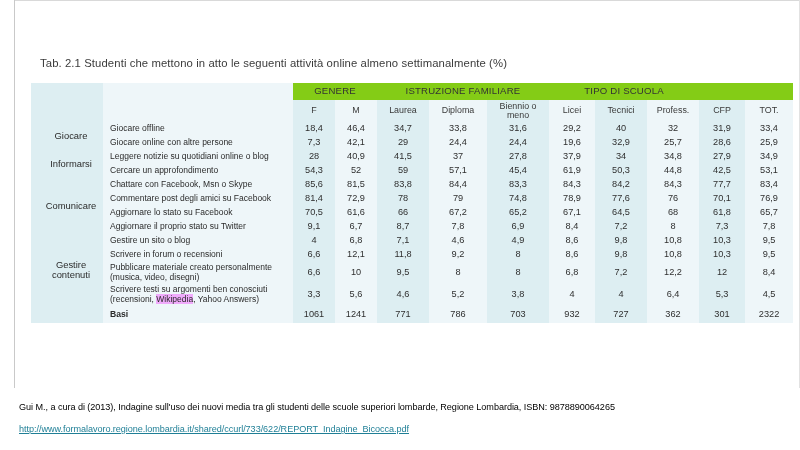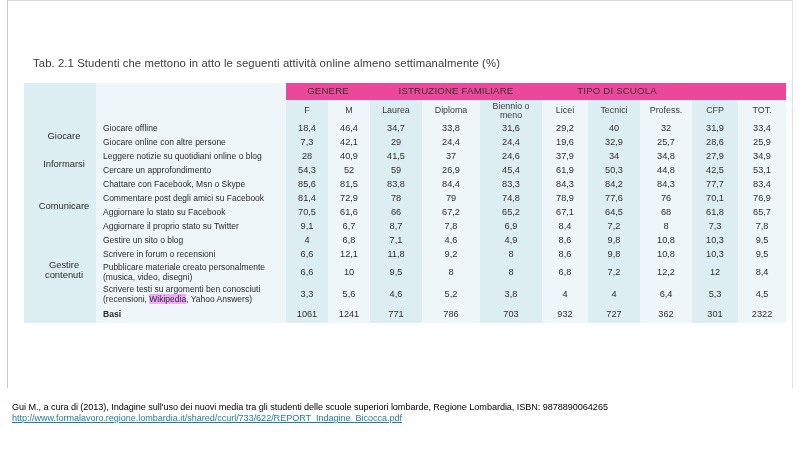--- a/index.html
+++ b/index.html
@@ -9,21 +9,21 @@
   body {
     width: 800px;
     height: 450px;
     background: #ffffff;
     font-family: "Liberation Sans", sans-serif;
     overflow: hidden;
     position: relative;
   }
   #slide {
     position: absolute;
-    left: 0; top: 0;
+    left: 7px; top: 0;
     width: 696px; height: 450px;
     background: #ffffff;
     box-sizing: border-box;
     border-radius: 19px;
   }
   
   .frame-left {
     position: absolute;
     left: 7px; top: 0px;
     width: 1px; height: 388px;
@@ -86,21 +86,21 @@
   .grp {
     height: 17px;
     text-align: center;
     font-size: 9.6px;
     color: #333333;
     letter-spacing: 0.2px;
     font-weight: bold;
   }
   .grp-blank { background: #ddeef2; }
   .grp-blank2 { background: #eef6f9; }
-  .grp-white { background: #ec4899; }
+  .grp-white { background: #84cc16; }
 
   
   .sub {
     height: 22px;
     text-align: center;
     font-size: 8.9px;
     color: #3a3a3a;
   }
   .sub-two {
     line-height: 1.0;
@@ -140,21 +140,21 @@
     top: 402px;
     width: 780px;
   }
   .footer .cite {
     font-size: 9.1px;
     color: #000000;
     white-space: nowrap;
     letter-spacing: -0.05px;
   }
   .footer .url {
-    margin-top: 1px;
+    margin-top: 12px;
     font-size: 9.1px;
     color: #1f7f96;
     text-decoration: underline;
     white-space: nowrap;
     letter-spacing: -0.05px;
     cursor: pointer;
   }
 </style>
 </head>
 <body>
@@ -241,33 +241,33 @@
         <td class="band-b">25,9</td>
       </tr>
 
       <tr class="datarow">
         <td class="cat cat-col" rowspan="2">Informarsi</td>
         <td class="act act-col">Leggere notizie su quotidiani online o blog</td>
         <td class="band-a">28</td>
         <td class="band-b">40,9</td>
         <td class="band-a">41,5</td>
         <td class="band-b">37</td>
-        <td class="band-a">24,6</td>
+        <td class="band-a">27,8</td>
         <td class="band-b">37,9</td>
         <td class="band-a">34</td>
         <td class="band-b">34,8</td>
         <td class="band-a">27,9</td>
         <td class="band-b">34,9</td>
       </tr>
       <tr class="datarow">
         <td class="act act-col">Cercare un approfondimento</td>
         <td class="band-a">54,3</td>
         <td class="band-b">52</td>
         <td class="band-a">59</td>
-        <td class="band-b">26,9</td>
+        <td class="band-b">57,1</td>
         <td class="band-a">45,4</td>
         <td class="band-b">61,9</td>
         <td class="band-a">50,3</td>
         <td class="band-b">44,8</td>
         <td class="band-a">42,5</td>
         <td class="band-b">53,1</td>
       </tr>
 
       <tr class="datarow">
         <td class="cat cat-col" rowspan="4">Comunicare</td>

